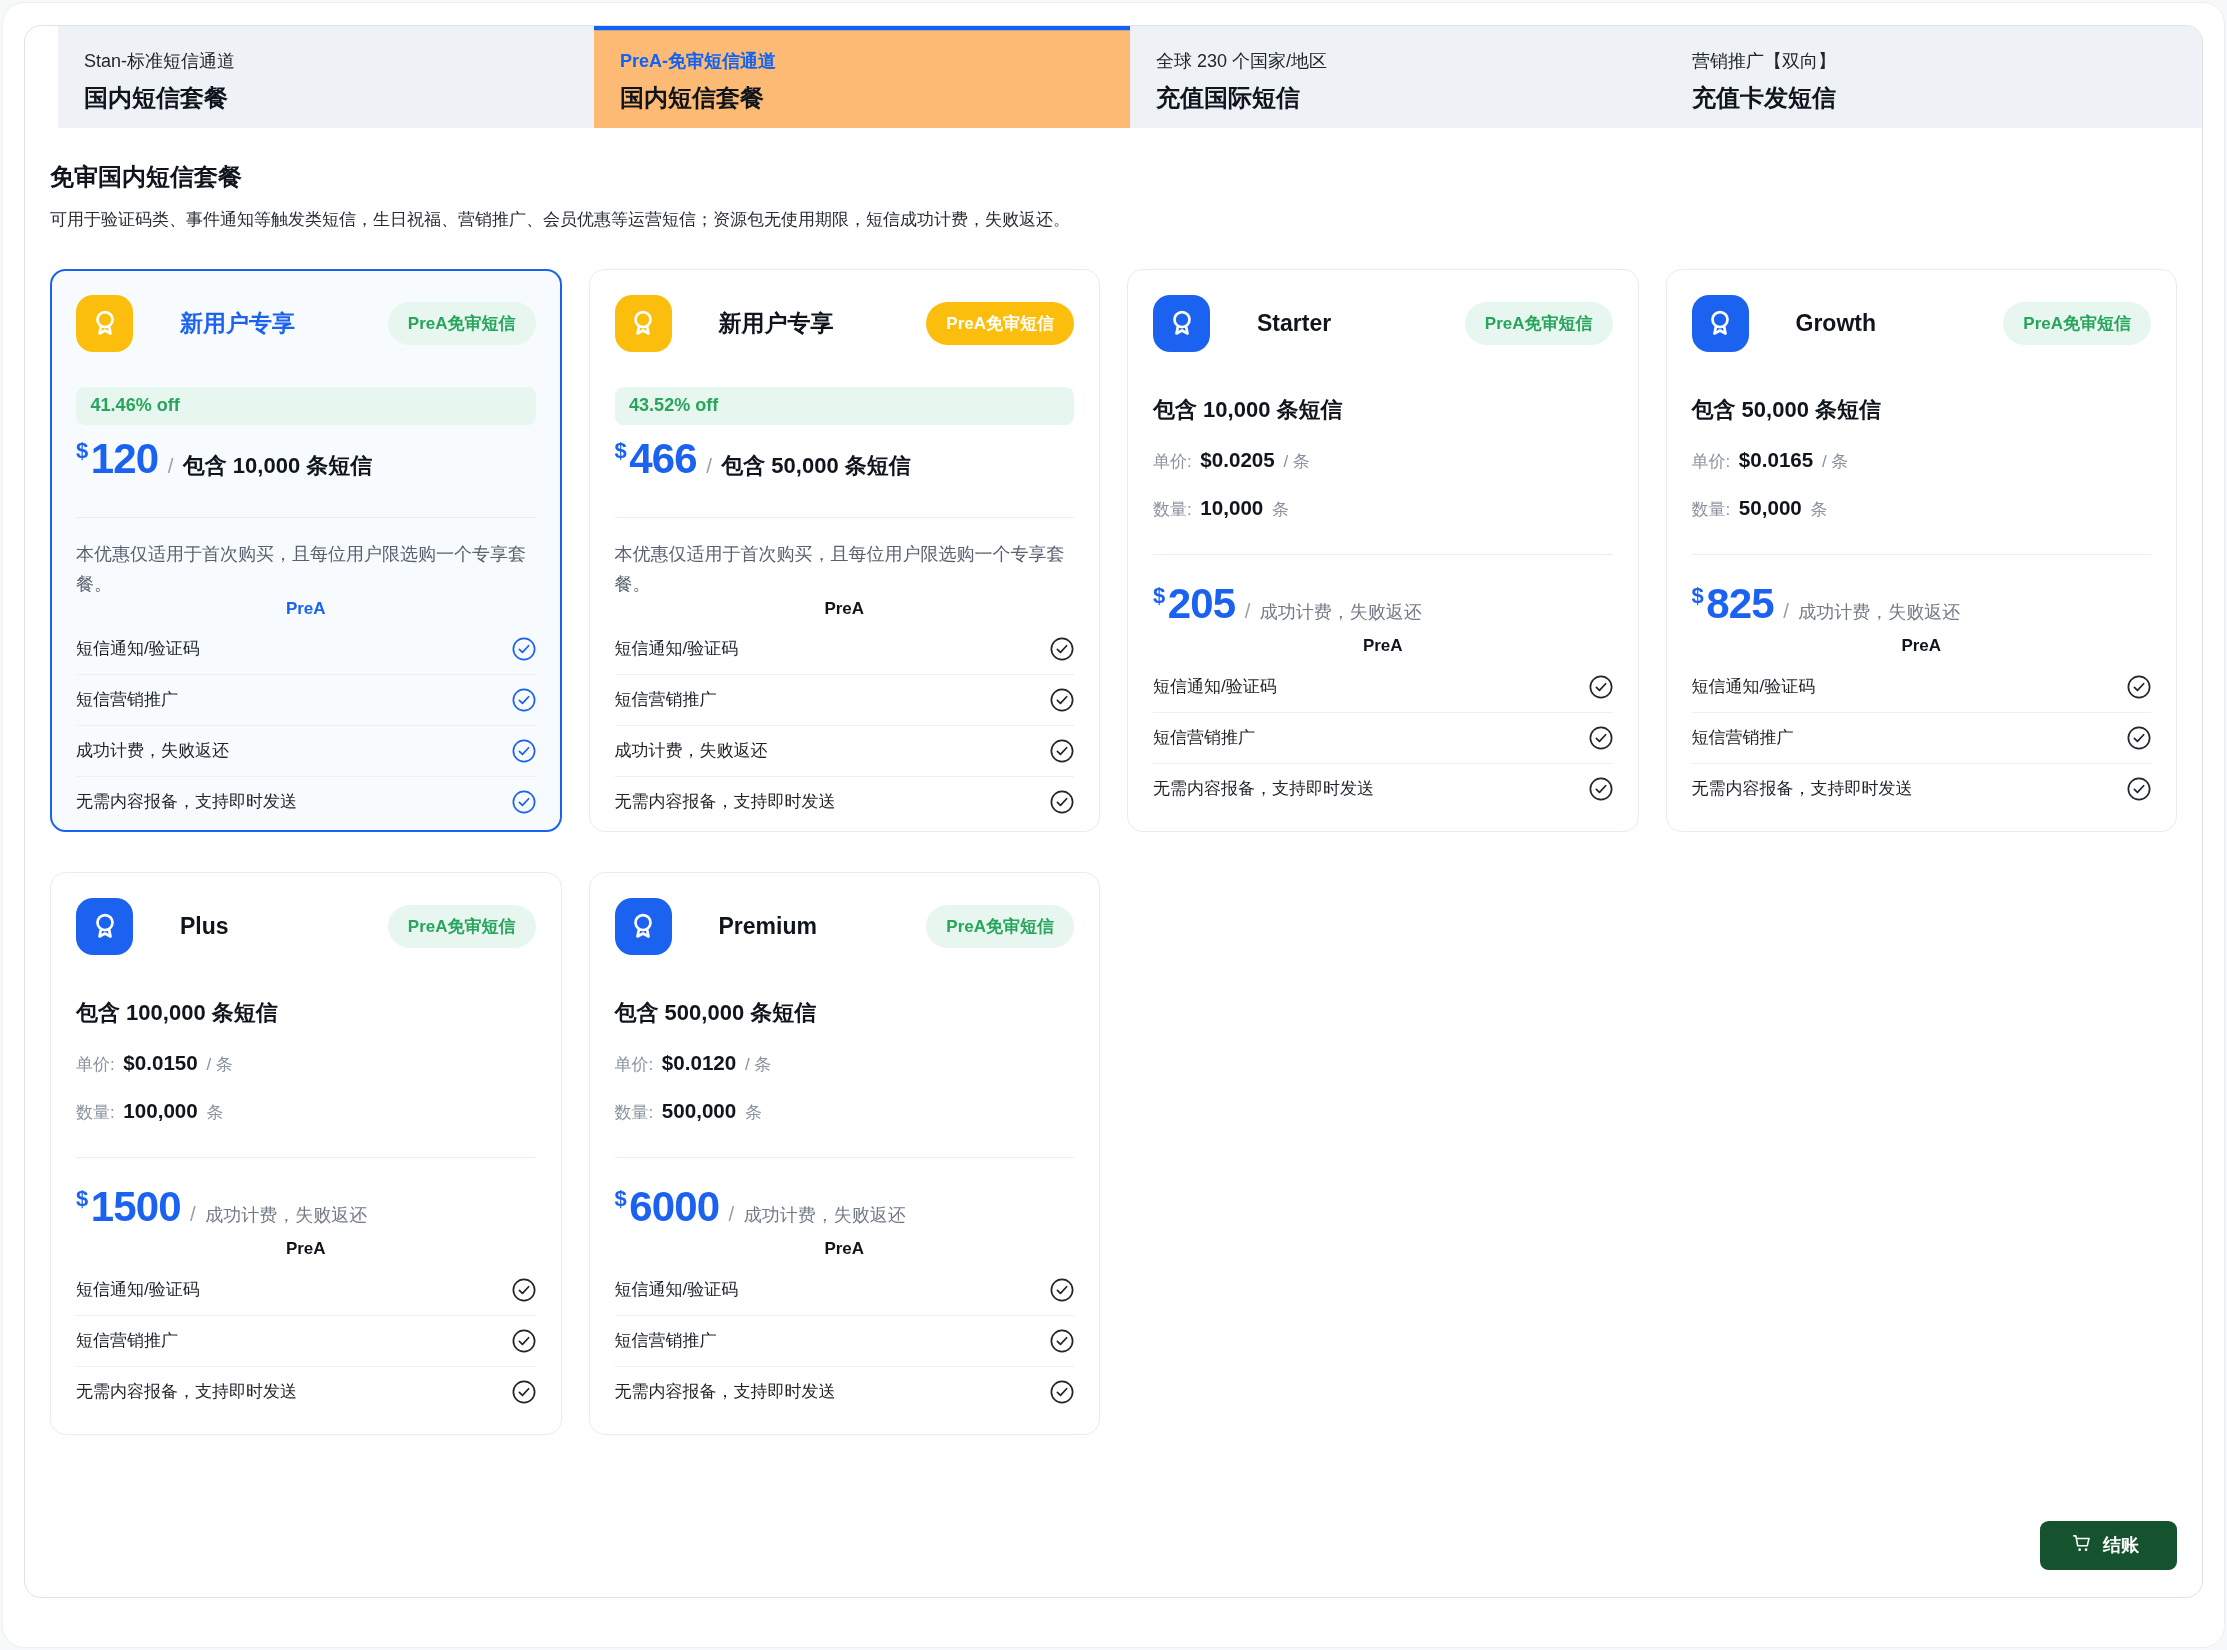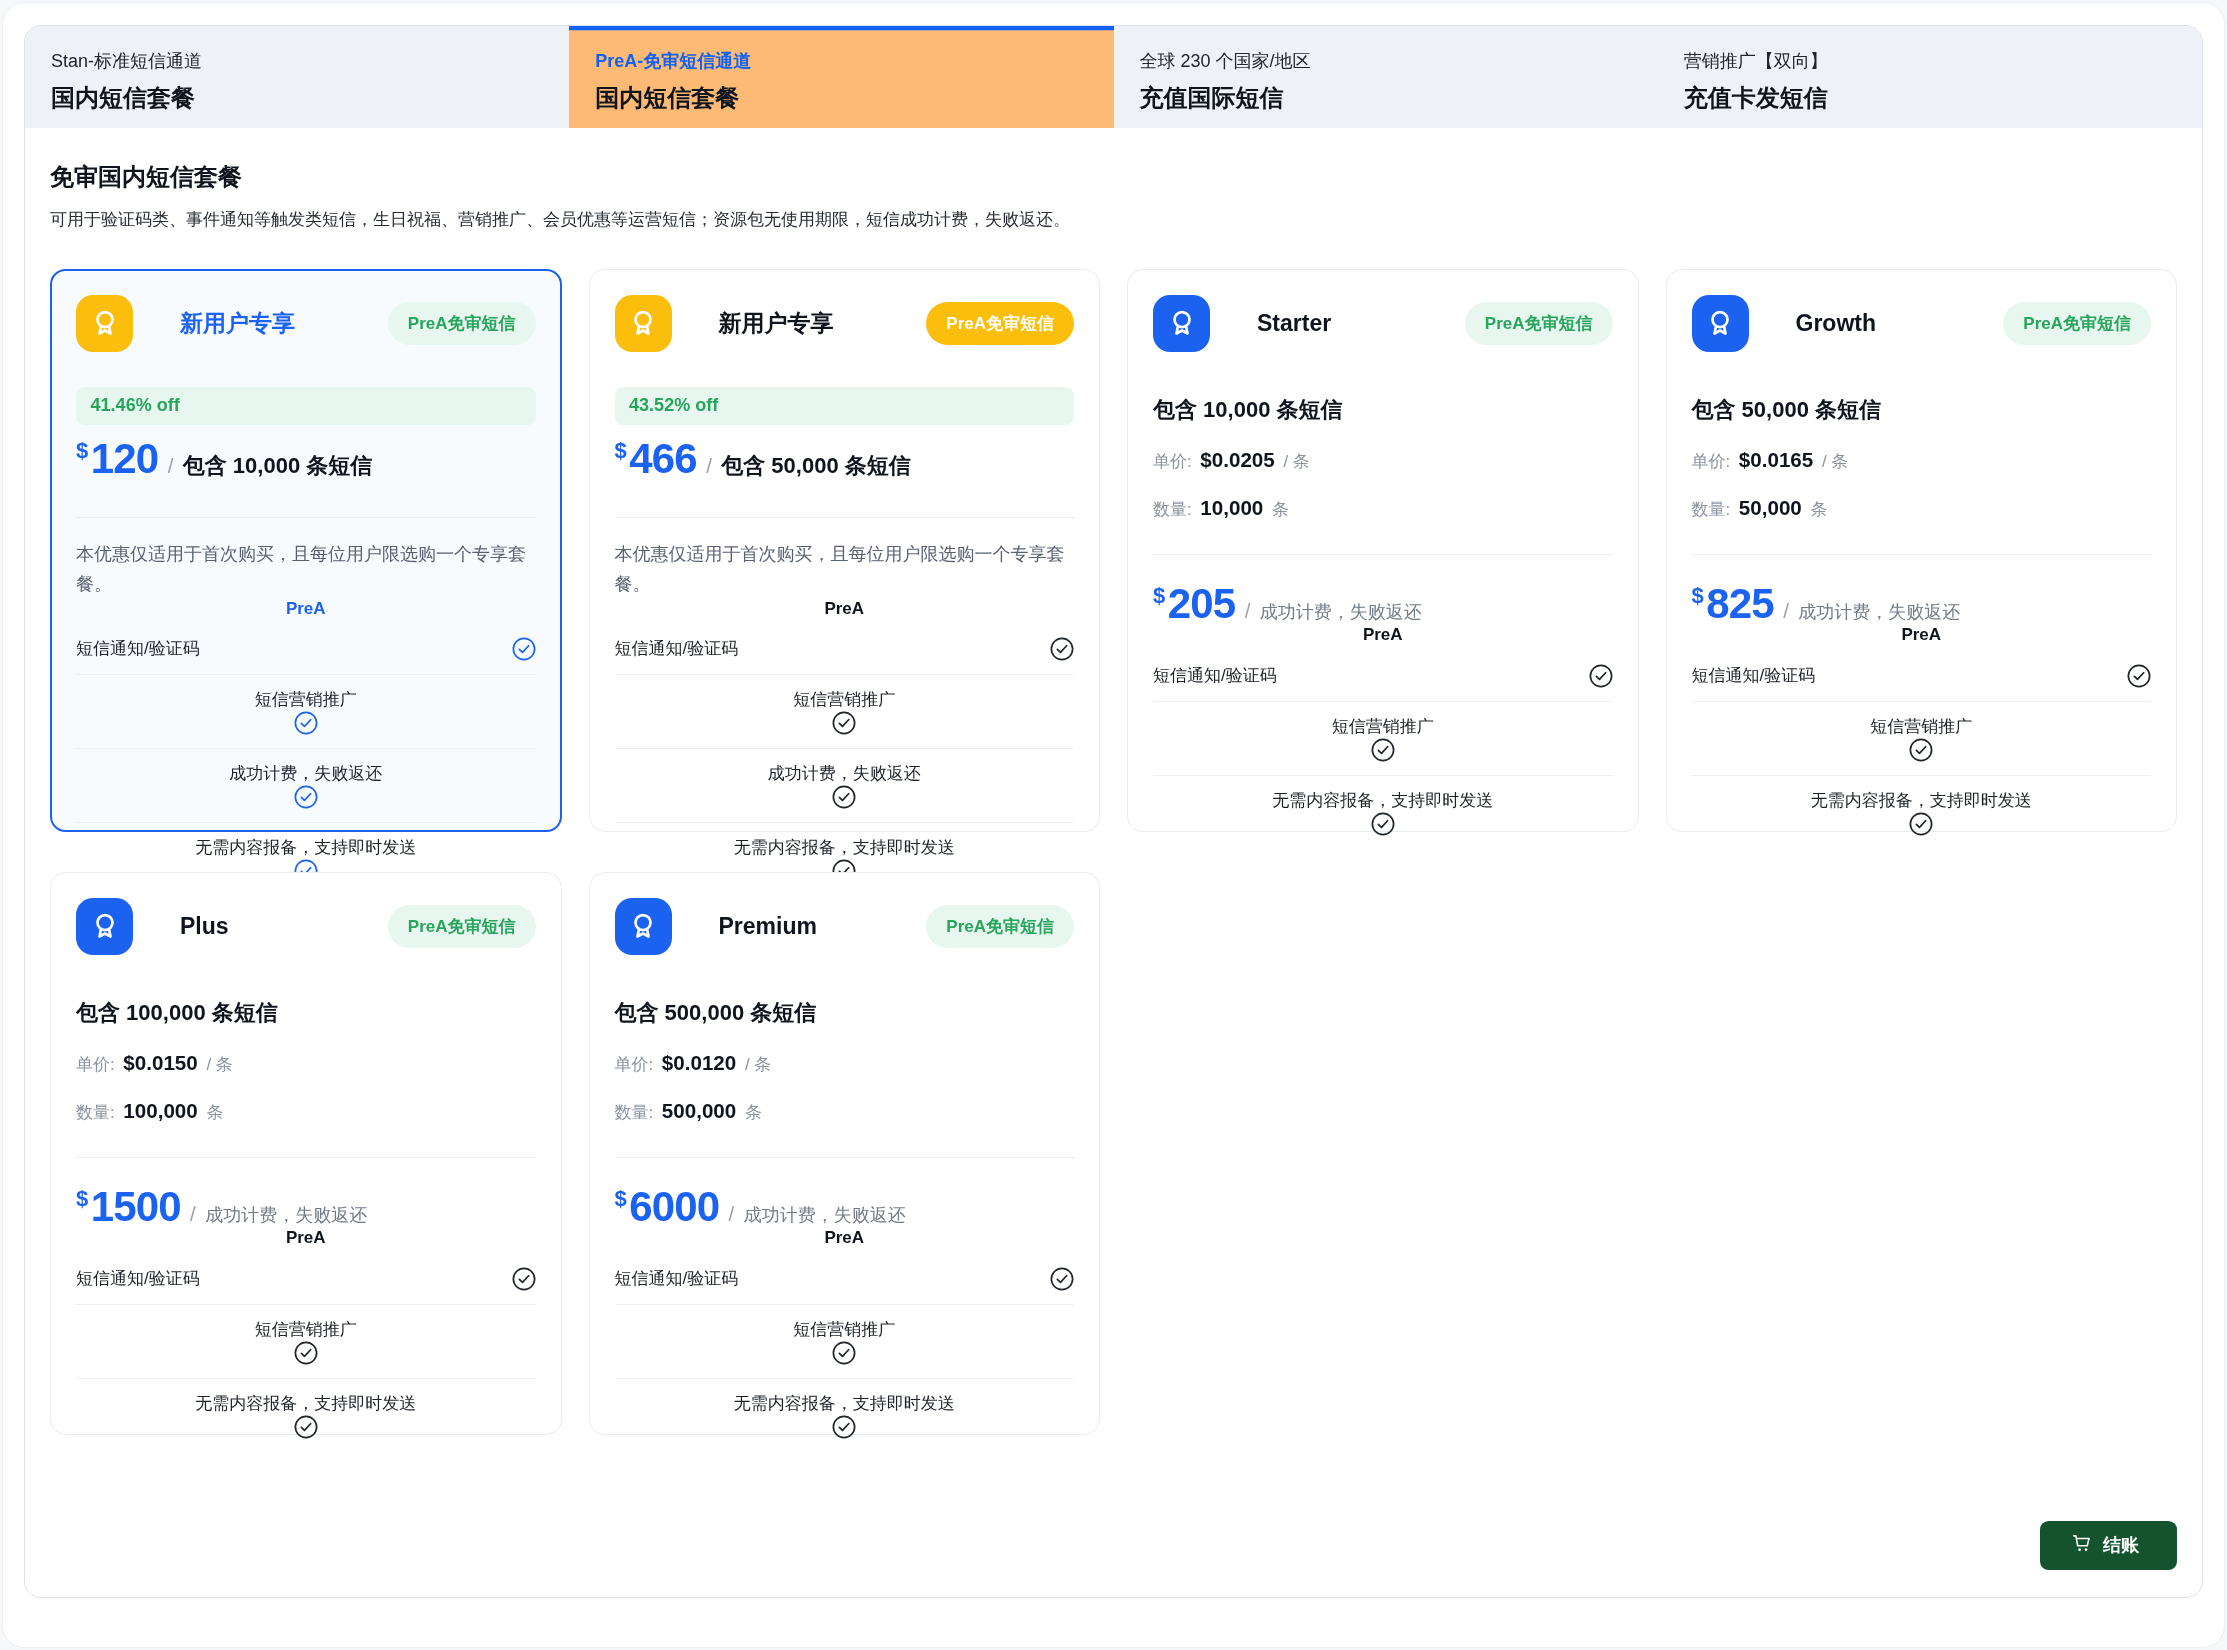--- a/index.html
+++ b/index.html
@@ -13,21 +13,21 @@
   .window-outline{
     position:absolute; inset:1.7px; border:1.7px solid #eceff3; border-radius:22px;
     background:#ffffff; pointer-events:none;
   }
   .panel{
     position:absolute; left:24px; top:25px; right:24px; bottom:52px;
     background:#ffffff; border:0.9px solid #dde2ec; border-radius:17px;
     overflow:hidden;
   }
   
-  .tabbar{ display:flex; height:102px; }
+  .tabbar{ display:flex; height:102px;margin-left:33px; }
   .tab{ flex:1; background:#eef1f5; padding:23px 0 0 26px; cursor:pointer; }
   .tab.active{ background:#fdba74; box-shadow:inset 0 4.3px 0 #0f62f5; }
   .tab-sub{ font-size:18px; color:#21262e; margin-bottom:9.4px; }
   .tab.active .tab-sub{ color:#0f62f5; font-weight:bold; }
   .tab-title{ font-size:24px; font-weight:bold; color:#10151d; }
   
   .content{ padding:33px 25px 0; }
   .section-title{ font-size:24px; font-weight:bold; margin-bottom:14.6px; }
   .section-desc{ font-size:17px; color:#272c34; margin-bottom:38px; }
   .grid{ display:grid; grid-template-columns:repeat(4,1fr); column-gap:27px; row-gap:40px; }
@@ -65,21 +65,21 @@
   .meta .mvalue{ font-size:20.6px; font-weight:bold; color:#10151d; margin:0 8.6px; }
   .std-body .divider{ margin-top:33px; }
   .std-body .price-row{ margin-top:29px; }
   .features{ margin-top:auto; }
   .feat-header{ text-align:center; font-size:17px; font-weight:bold; color:#10151d; padding-bottom:5.2px; }
   .card.selected .feat-header{ color:#1b62f1; }
   .feat-row{
     display:flex; justify-content:space-between; align-items:center;
     padding:13px 0; font-size:17px; color:#1d2229;
   }
-  .feat-row + .feat-row{ border-top:0.9px solid #ecf0f4;flex-direction:column; }
+  .feat-row + .feat-row{ border-top:0.9px solid #ecf0f4; }
   .check{ width:24px; height:24px; flex:none; }
   .check.blue{ color:#1b62f1; }
   .check.dark{ color:#21262d; }
   
   .checkout-row{ display:flex; justify-content:flex-end; margin-top:86px; }
   .checkout-btn{
     display:inline-flex; align-items:center; gap:10.3px; border:none; cursor:pointer;
     background:#14532d; color:#fff; font-size:18px; font-weight:bold;
     padding:11px 38px 11px 31px; border-radius:8.6px; font-family:inherit;
   }

